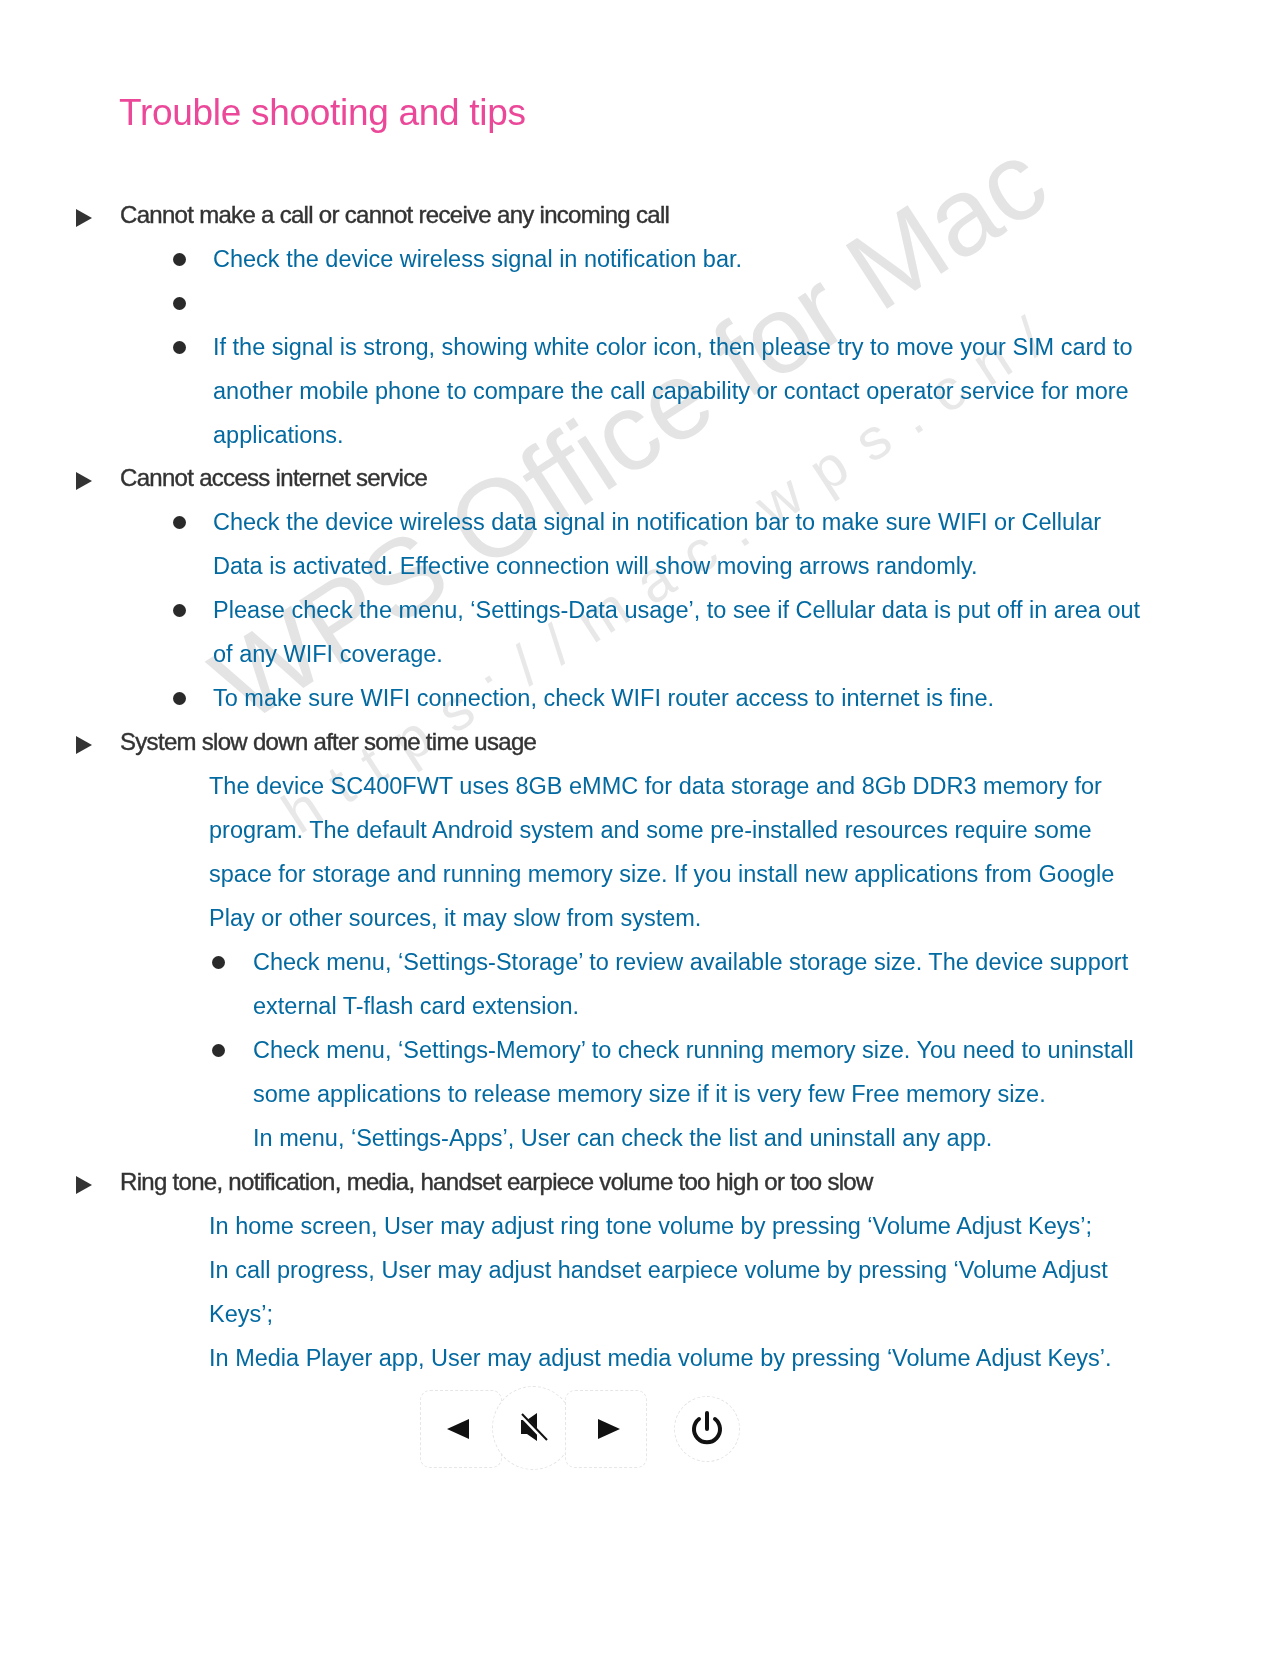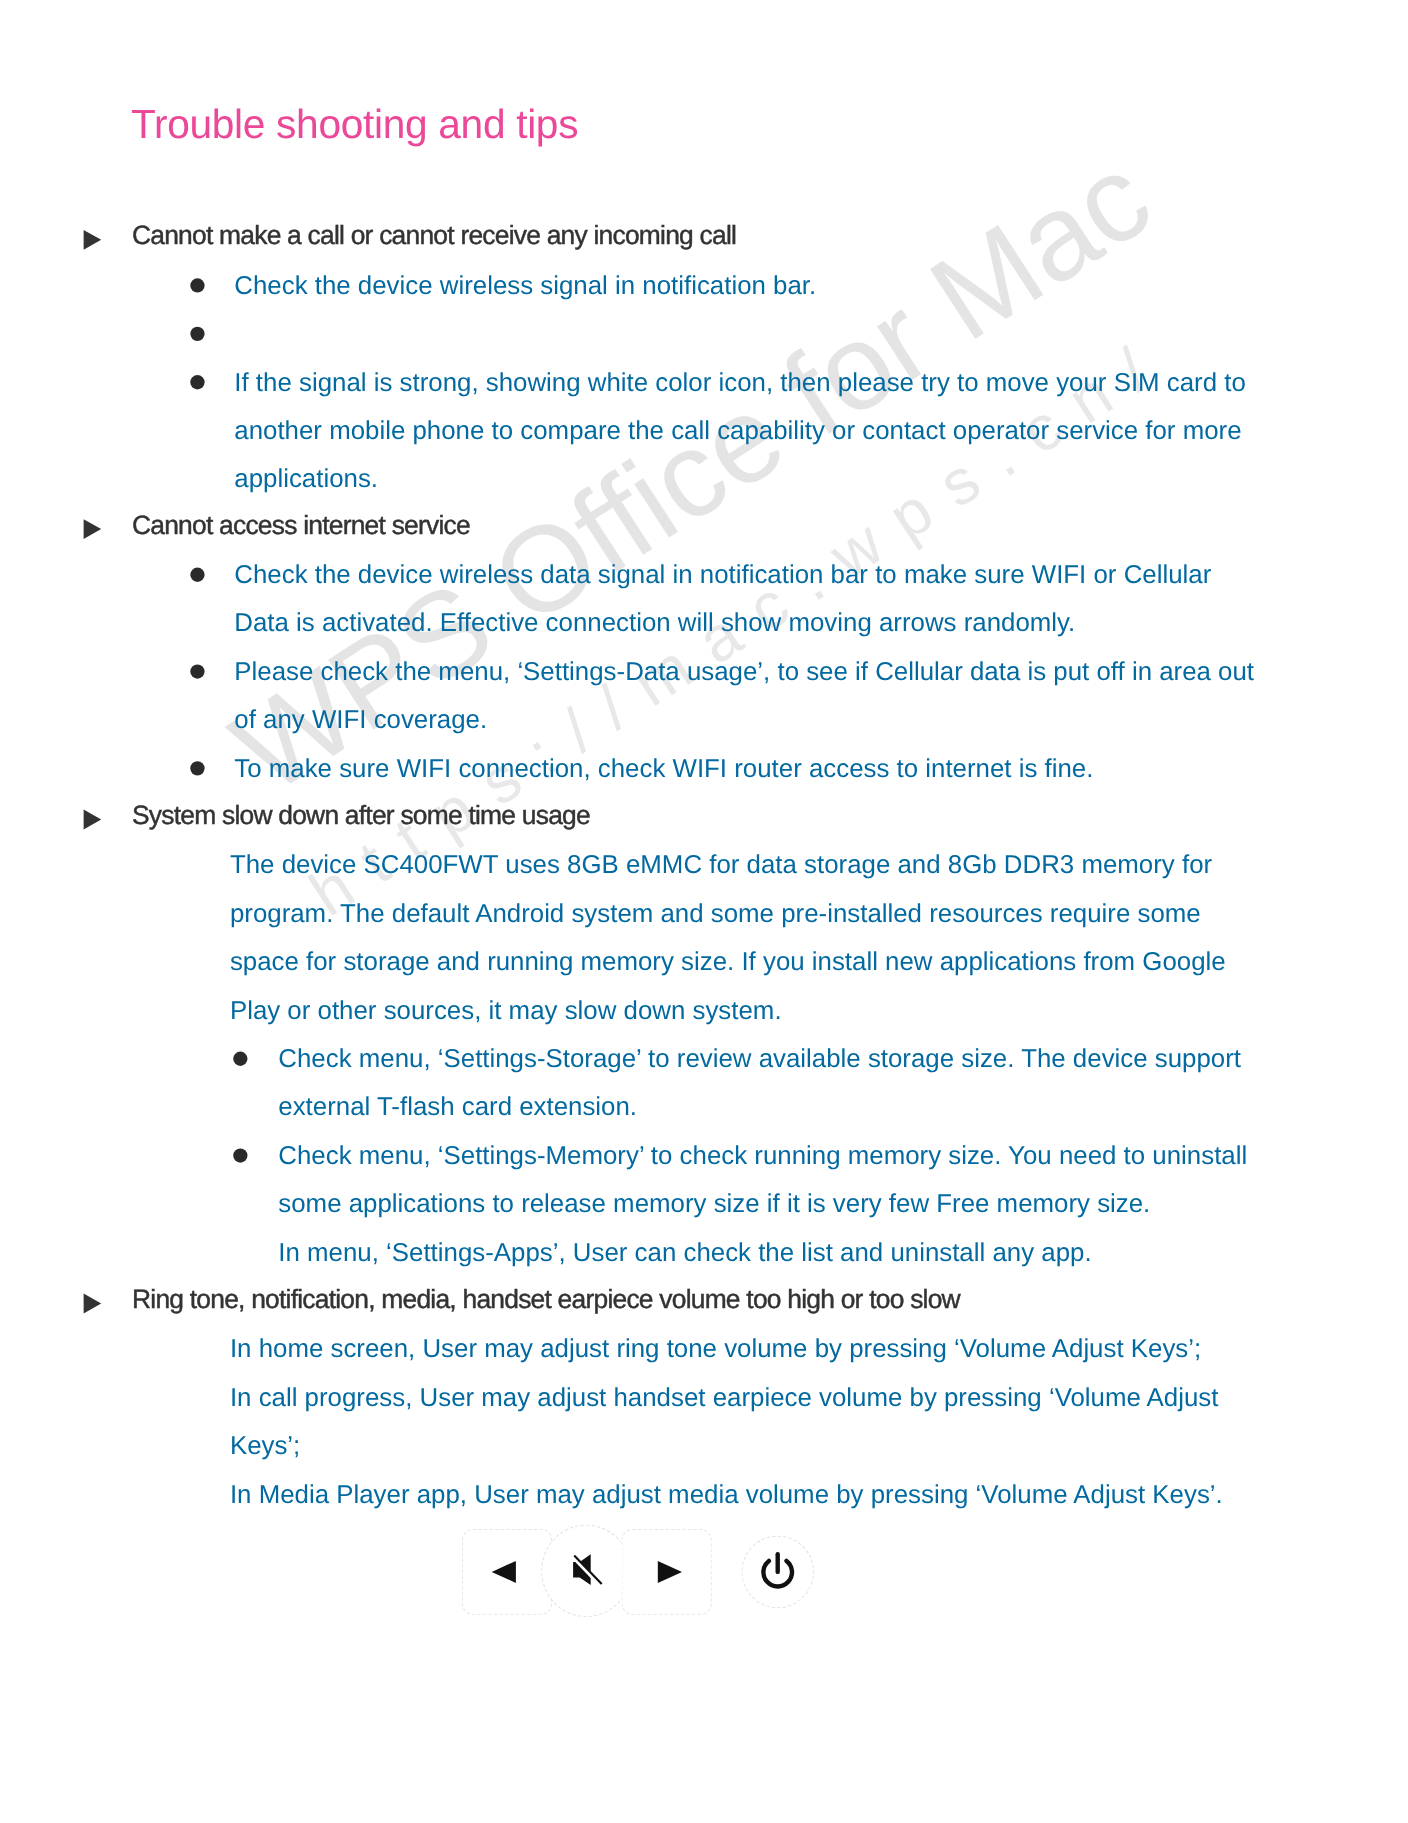--- a/index.html
+++ b/index.html
@@ -86,21 +86,21 @@
   <span class="bullet" style="left:173px; top:692px"></span>
   <div class="line" style="left:213px; top:685px">To make sure WIFI connection, check WIFI router access to internet is fine.</div>
 
   <div class="heading" style="top:728px">
     <span class="tri"></span>
     <span class="htext">System slow down after some time usage</span>
   </div>
   <div class="line" style="left:209px; top:773px">The device SC400FWT uses 8GB eMMC for data storage and 8Gb DDR3 memory for</div>
   <div class="line" style="left:209px; top:817px">program. The default Android system and some pre-installed resources require some</div>
   <div class="line" style="left:209px; top:861px">space for storage and running memory size.  If you install new applications from Google</div>
-  <div class="line" style="left:209px; top:905px">Play or other sources, it may slow down system.</div>
+  <div class="line" style="left:209px; top:905px">Play or other sources, it may slow from system.</div>
   <span class="bullet" style="left:212px; top:956px"></span>
   <div class="line" style="left:253px; top:949px">Check menu, ‘Settings-Storage’ to review available storage size. The device support</div>
   <div class="line" style="left:253px; top:993px">external T-flash card extension.</div>
   <span class="bullet" style="left:212px; top:1044px"></span>
   <div class="line" style="left:253px; top:1037px">Check menu, ‘Settings-Memory’ to check running memory size. You need to uninstall</div>
   <div class="line" style="left:253px; top:1081px">some applications to release memory size if it is very few Free memory size.</div>
   <div class="line" style="left:253px; top:1125px">In menu, ‘Settings-Apps’, User can check the list and uninstall any app.</div>
 
   <div class="heading" style="top:1168px">
     <span class="tri"></span>

